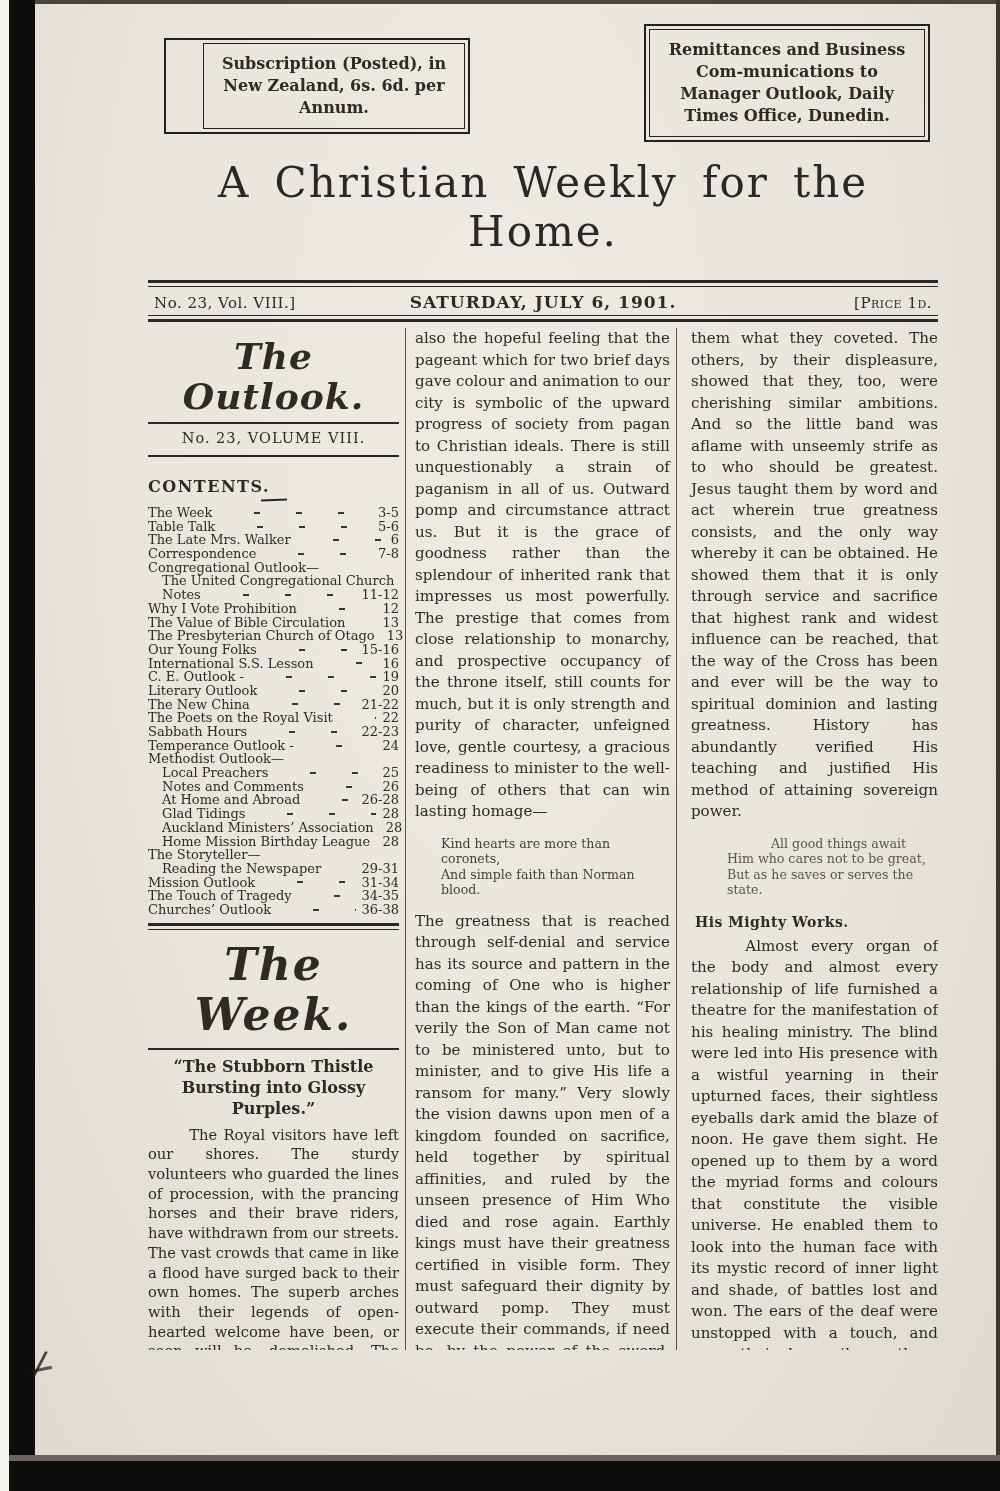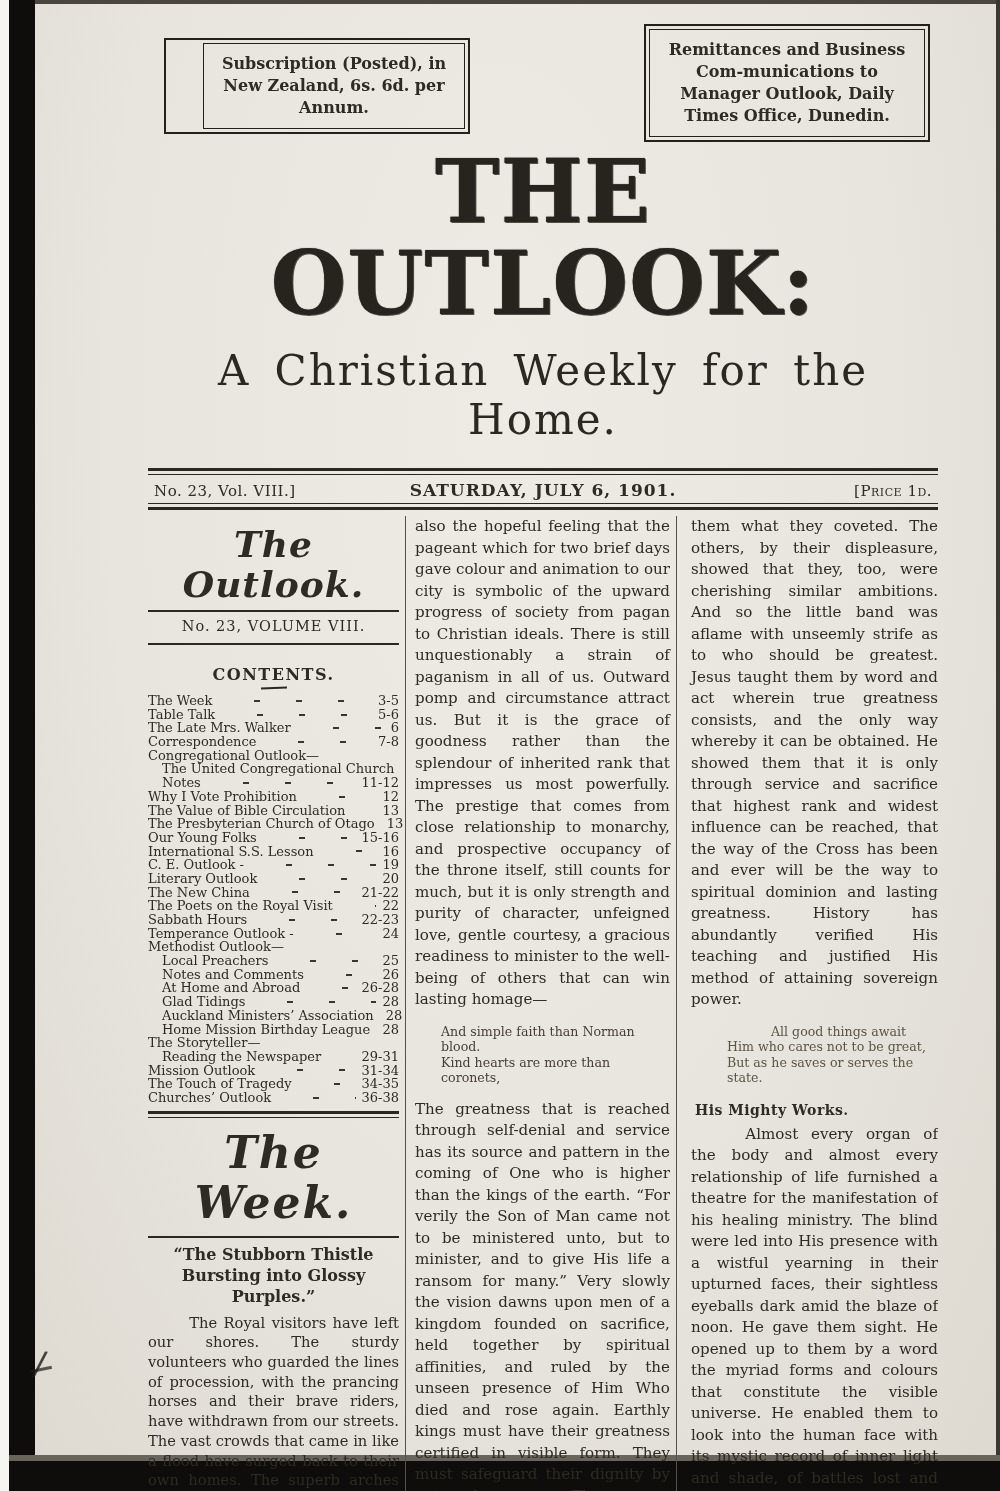--- a/index.html
+++ b/index.html
@@ -45,21 +45,21 @@
   .col{overflow:hidden;}
   .col1{width:256px;padding-right:6px;}
   .col2{width:260px;border-left:1px solid #55504a;padding:0 6px 0 9px;}
   .col3{width:252px;border-left:1px solid #55504a;padding-left:14px;}
 
   
   .outlook-head{margin:8px 0 0 0;text-align:center;font-size:36px;line-height:40px;
     font-weight:bold;font-style:italic;letter-spacing:1px;}
   .thin-rule{border-top:2px solid #2b2722;margin:6px 0 4px 0;}
   .volume-line{text-align:center;font-size:14.5px;letter-spacing:1px;padding:2px 0 3px 0;}
-  .contents-head{text-align:center;font-weight:bold;font-size:16px;letter-spacing:1.5px;margin-top:20px;}
+  .contents-head{text-align:left;font-weight:bold;font-size:16px;letter-spacing:1.5px;margin-top:20px;}
   .contents-flourish{width:26px;border-top:2px solid #2b2722;margin:3px auto 5px auto;transform:rotate(-2deg);}
 
   
   .toc{font-size:13px;}
   .toc-row{display:flex;align-items:baseline;height:13.7px;line-height:13.7px;white-space:nowrap;}
   .toc-row.indented .toc-label{padding-left:14px;}
   .toc-label{flex-shrink:0;}
   .toc-leader{flex:1;align-self:center;height:2px;margin:0 6px;
     background-image:repeating-linear-gradient(to right, transparent 0, transparent 36px, #3a362f 36px, #3a362f 42px);}
   .toc-pages{flex-shrink:0;text-align:right;}
@@ -101,21 +101,20 @@
 
     <div class="boxes-row">
       <div class="notice-box subscription">
         <div class="inner">Subscription (Posted), in New Zealand, 6s. 6d. per Annum.</div>
       </div>
       <div class="notice-box remittance">
         <div class="inner">Remittances and Business Com-munications to Manager Outlook, Daily Times Office, Dunedin.</div>
       </div>
     </div>
 
-    <h1 class="masthead">THE OUTLOOK:</h1>
     <div class="subtitle">A Christian Weekly for the Home.</div>
 
     <div class="rule-a"></div>
     <div class="dateline">
       <span class="issue">No. 23, Vol. VIII.]</span>
       <span class="date">SATURDAY, JULY 6, 1901.</span>
       <span class="price">[Price 1d.</span>
     </div>
     <div class="rule-b"></div>
 
@@ -312,22 +311,22 @@
         <div class="double-rule"></div>
         <h2 class="week-head">The Week.</h2>
         <div class="thin-rule2"></div>
         <h3 class="article-heading">“The Stubborn Thistle Bursting into Glossy Purples.”</h3>
         <p class="body-text indent-first">The Royal visitors have left our shores. The sturdy volunteers who guarded the lines of procession, with the prancing horses and their brave riders, have withdrawn from our streets. The vast crowds that came in like a flood have surged back to their own homes. The superb arches with their legends of open-hearted welcome have been, or soon will be, demolished. The gay bunting that waved good wishes in the bright sunshine has been taken down. The brilliant illuminations that transformed common scenes into a veritable fairy-land have been extinguished. The varied forms in which an enthusiastic loyalty struggled to express itself have vanished like a flitting aurora. But the over-arching heaven is still with us, celestial lights remain. There is left</p>
       </div>
 
       <div class="col col2">
         <p class="body-text">also the hopeful feeling that the pageant which for two brief days gave colour and animation to our city is symbolic of the upward progress of society from pagan to Christian ideals. There is still unquestionably a strain of paganism in all of us. Outward pomp and circumstance attract us. But it is the grace of goodness rather than the splendour of inherited rank that impresses us most powerfully. The prestige that comes from close relationship to monarchy, and prospective occupancy of the throne itself, still counts for much, but it is only strength and purity of character, unfeigned love, gentle courtesy, a gracious readiness to minister to the well-being of others that can win lasting homage—</p>
         <div class="verse">
+          <div>Kind hearts are more than coronets,</div>
           <div>And simple faith than Norman blood.</div>
-          <div>Kind hearts are more than coronets,</div>
         </div>
         <p class="body-text">The greatness that is reached through self-denial and service has its source and pattern in the coming of One who is higher than the kings of the earth. “For verily the Son of Man came not to be ministered unto, but to minister, and to give His life a ransom for many.” Very slowly the vision dawns upon men of a kingdom founded on sacrifice, held together by spiritual affinities, and ruled by the unseen presence of Him Who died and rose again. Earthly kings must have their greatness certified in visible form. They must safeguard their dignity by outward pomp. They must execute their commands, if need be, by the power of the sword. He takes the lowest place among His subjects, and, by unwearied service and utter sacrifice of Himself on their behalf, He wins their love and holds them by subtle ties of devotion that no earthly strain can break. The ideas of the early disciples regarding their Master’s kingdom were at first framed on earthly models. As they thought of the favours already bestowed upon them their heads were almost turned with the hope of what awaited them in the future. The most highly-favoured counted on getting the best places, and, not content to bide the slow ripening of events, they wanted a distinct promise that He would grant</p>
       </div>
 
       <div class="col col3">
         <p class="body-text">them what they coveted. The others, by their displeasure, showed that they, too, were cherishing similar ambitions. And so the little band was aflame with unseemly strife as to who should be greatest. Jesus taught them by word and act wherein true greatness consists, and the only way whereby it can be obtained. He showed them that it is only through service and sacrifice that highest rank and widest influence can be reached, that the way of the Cross has been and ever will be the way to spiritual dominion and lasting greatness. History has abundantly verified His teaching and justified His method of attaining sovereign power.</p>
         <div class="verse verse-faded">
           <div class="v-first">All good things await</div>
           <div>Him who cares not to be great,</div>
           <div>But as he saves or serves the state.</div>

